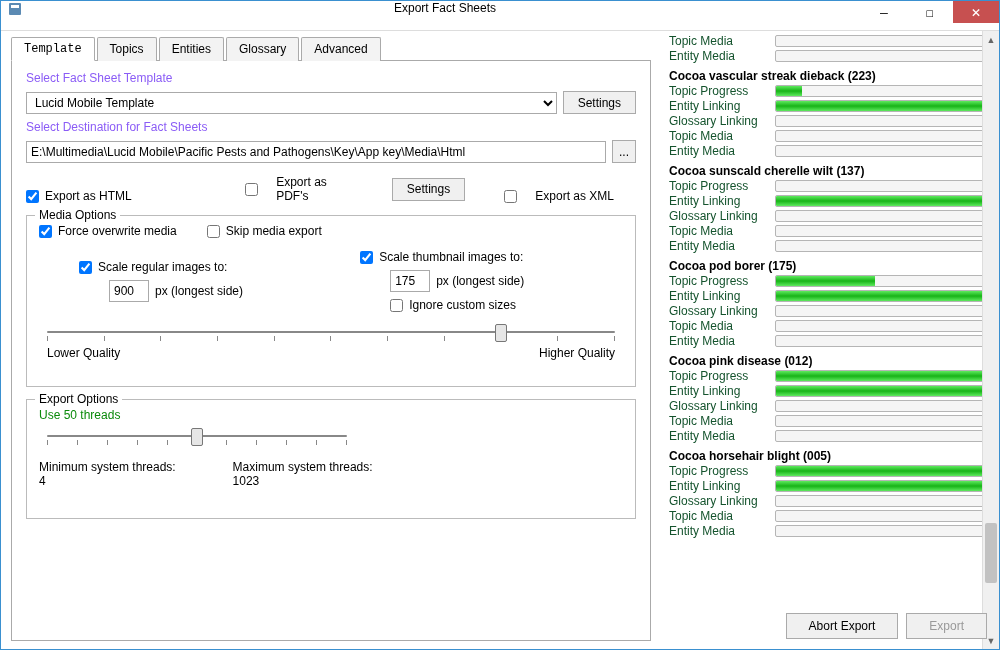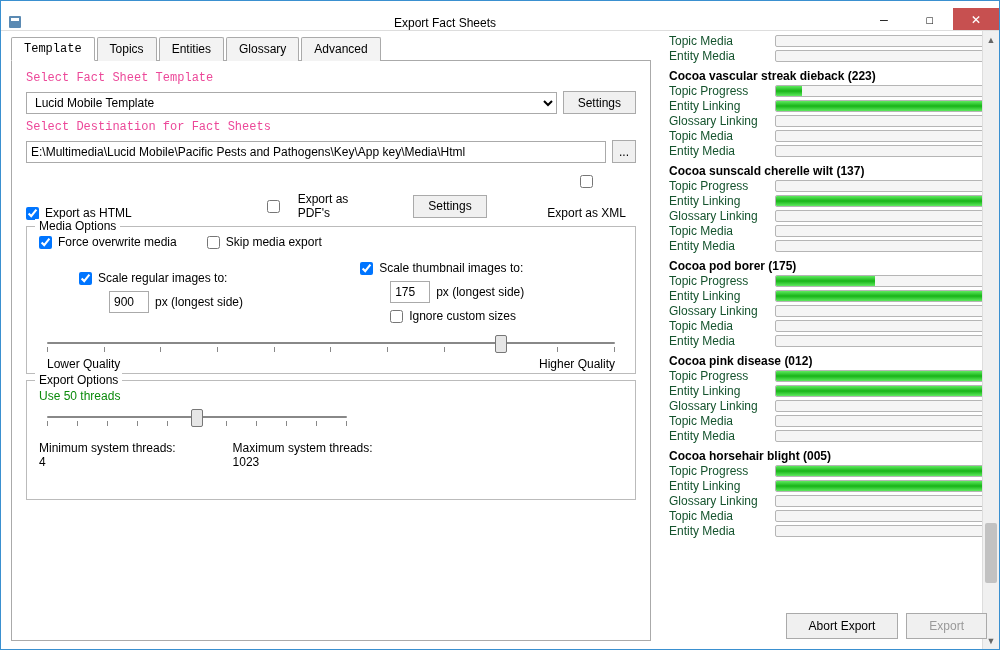--- a/index.html
+++ b/index.html
@@ -1,47 +1,47 @@
 <!DOCTYPE html>
 <html><head>
 <meta charset="utf-8">
 <style>
 * { box-sizing: border-box; margin: 0; padding: 0; font-family: "Segoe UI", Tahoma, sans-serif; font-size: 12px; }
 body { background: #fff; user-select: none; }
 .window { width: 1000px; height: 650px; border: 1px solid #3a90d0; display: flex; flex-direction: column; background: #fff; }
-.titlebar { height: 30px; background: #fff; display: flex; align-items: flex-end; border-bottom: 1px solid #ddd; }
+.titlebar { height: 30px; background: #fff; display: flex; align-items: flex-start; border-bottom: 1px solid #ddd; }
 .titlebar-icon { width: 28px; display: flex; align-items: center; justify-content: center; }
 .titlebar-title { flex: 1; text-align: center; font-size: 12px; color: #000; }
 .win-btns { display: flex; }
 .win-btn { width: 46px; height: 22px; display: flex; align-items: center; justify-content: center; font-family: monospace; font-size: 13px; color: #000; }
 .win-btn.close { background: #c75050; color: #fff; font-size: 15px; font-weight: 300; }
 
 .body { flex: 1; display: flex; overflow: hidden; }
 .left { width: 660px; padding: 6px 10px 8px 10px; display: flex; flex-direction: column; }
 .right { flex: 1; border: none; position: relative; padding: 2px 2px 2px 8px; overflow: hidden; }
 
 .tabs { display: flex; border-bottom: 1px solid #aaa; }
 .tab { padding: 4px 12px; border: 1px solid #aaa; border-bottom: none; background: #f3f3f3; margin-right: 2px; margin-bottom: -1px; cursor: default; border-radius: 2px 2px 0 0; }
 .tab.active { background: #fff; border-bottom: 1px solid #fff; font-family: Liberation Mono, monospace; }
 
 .tab-content { border: 1px solid #aaa; border-top: none; flex: 1; padding: 10px 14px; display: flex; flex-direction: column; gap: 6px; }
 
-.label { color: #ec4899; font-family: Liberation Mono, monospace; }
+.label { color: #8b5cf6; }
 .row { display: flex; align-items: center; gap: 6px; }
 select, .text-input { border: 1px solid #aaa; padding: 2px 4px; height: 22px; background: #fff; }
 select.template { flex: 1; }
 .text-input.dest { flex: 1; }
 .btn { border: 1px solid #aaa; background: #f0f0f0; padding: 3px 14px; height: 23px; cursor: default; }
 .btn.small { padding: 2px 6px; width: 24px; text-align: center; }
 .btn:disabled { color: #999; }
 
 .check-row { display: flex; align-items: center; gap: 6px; }
 input[type=checkbox] { width:13px; height:13px; }
 
-.group { border: 1px solid #bbb; padding: 8px 12px 0 12px; position: relative; margin-top: 0; }
+.group { border: 1px solid #bbb; padding: 8px 12px 24px 12px; position: relative; margin-top: 6px; }
 .group-title { background:#fff; position:absolute; top:-8px; left:8px; padding:0 4px; }
 
 .num-input { width: 40px; border:1px solid #aaa; padding:2px 4px; text-align:left; height:22px;}
 .slider-track { position: relative; height: 20px; margin: 4px 8px; }
 .slider-line { position:absolute; top:9px; left:0; right:0; height:2px; background:#888; border-radius:1px;}
 .slider-thumb { position:absolute; top:2px; width:12px; height:18px; background:#e6e6e6; border:1px solid #777; border-radius:2px; transform:translateX(-50%);}
 .slider-ticks { position:absolute; top:14px; left:0; right:0; display:flex; justify-content:space-between;}
 .slider-ticks span { width:1px; height:5px; background:#888;}
 .slider-labels { display:flex; justify-content:space-between; margin:2px 8px;}
 
@@ -115,21 +115,21 @@
         <div class="exports-row">
           <div class="check-row" style="width:180px">
             <input type="checkbox" checked="" style="">
             <span>Export as HTML</span>
           </div>
           <div class="exp-col" style="width:220px; justify-content:flex-start;">
             <input type="checkbox" style="">
             <span>Export as PDF's</span>
             <button class="btn" style="margin-left:14px">Settings</button>
           </div>
-          <div class="exp-col" style="margin-left:auto; margin-right:10px;flex-direction:column;">
+          <div class="exp-col" style="margin-left:auto; margin-right:22px;">
             <input type="checkbox" style="">
             <span>Export as XML</span>
           </div>
         </div>
 
         <div class="group">
           <div class="group-title">Media Options</div>
           <div class="row" style="gap:30px">
             <div class="check-row">
               <input type="checkbox" checked="" style="">

